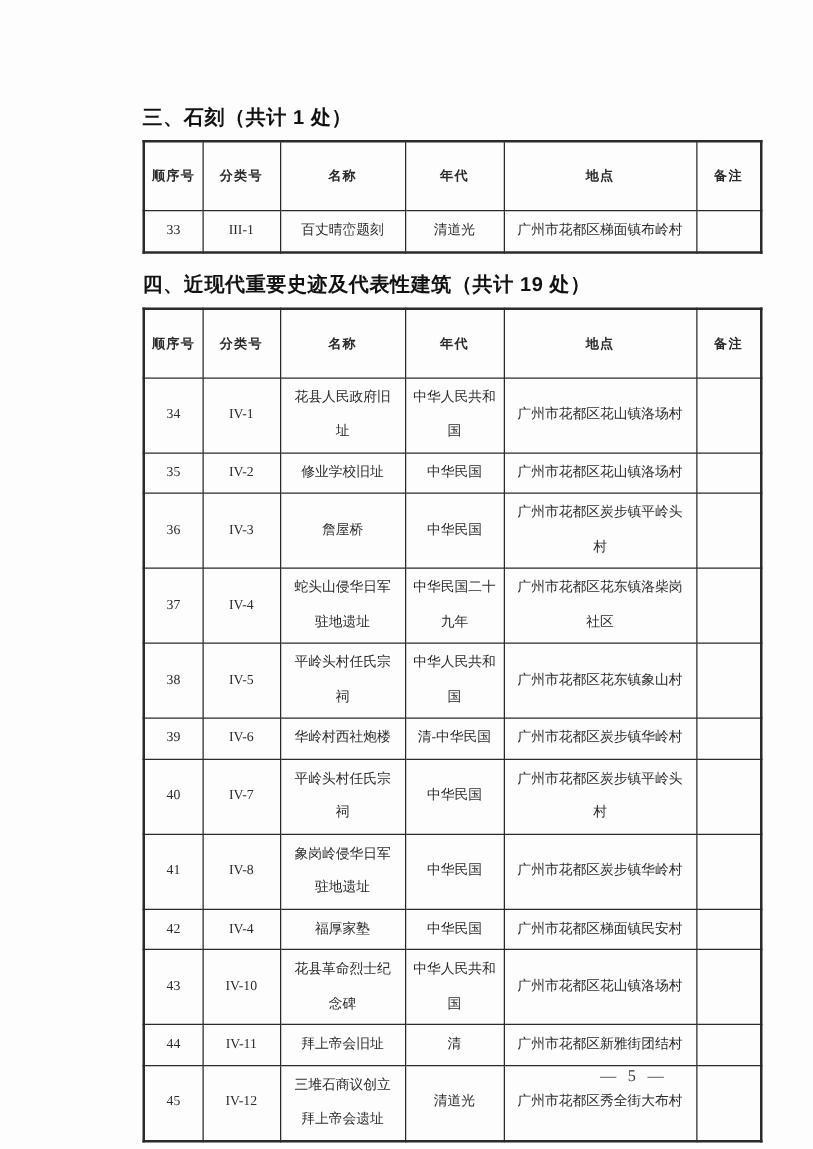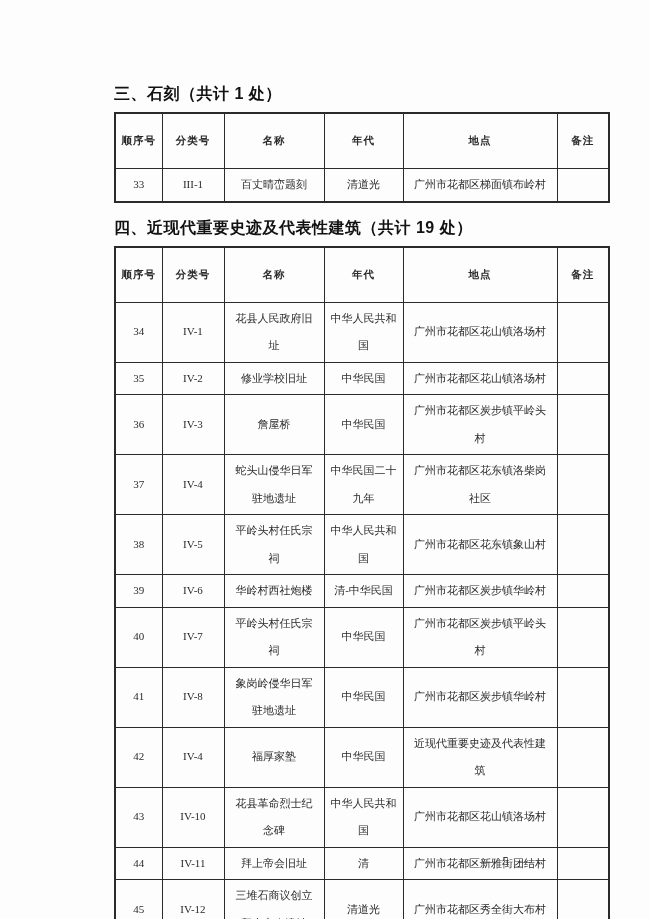--- a/index.html
+++ b/index.html
@@ -189,21 +189,21 @@
             <td class="col-name">象岗岭侵华日军驻地遗址</td>
             <td class="col-era">中华民国</td>
             <td class="col-location">广州市花都区炭步镇华岭村</td>
             <td class="col-note"></td>
           </tr>
           <tr>
             <td class="col-seq">42</td>
             <td class="col-class-no">IV-4</td>
             <td class="col-name">福厚家塾</td>
             <td class="col-era">中华民国</td>
-            <td class="col-location">近现代重要史迹及代表性建筑</td>
+            <td class="col-location">广州市花都区梯面镇民安村</td>
             <td class="col-note"></td>
           </tr>
           <tr>
             <td class="col-seq">43</td>
             <td class="col-class-no">IV-10</td>
             <td class="col-name">花县革命烈士纪念碑</td>
             <td class="col-era">中华人民共和国</td>
             <td class="col-location">广州市花都区花山镇洛场村</td>
             <td class="col-note"></td>
           </tr>

